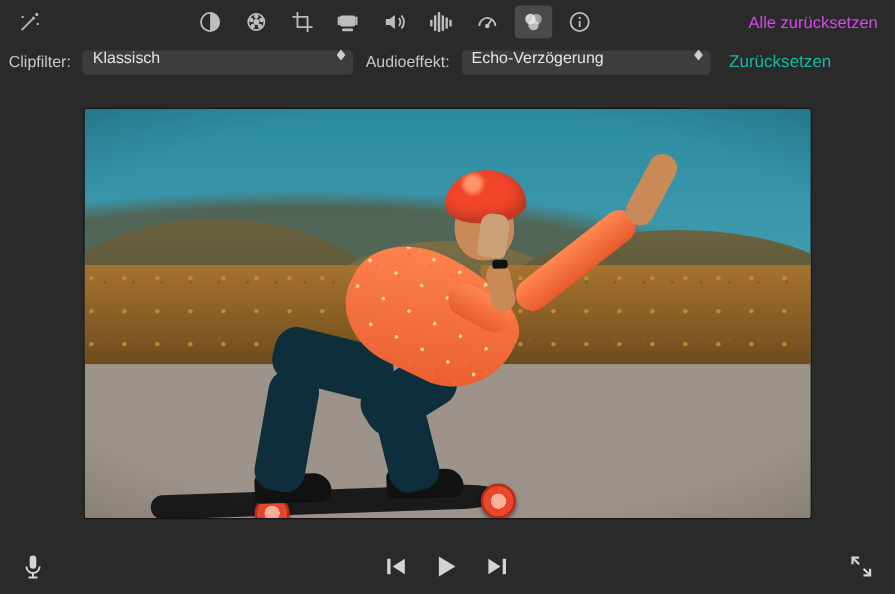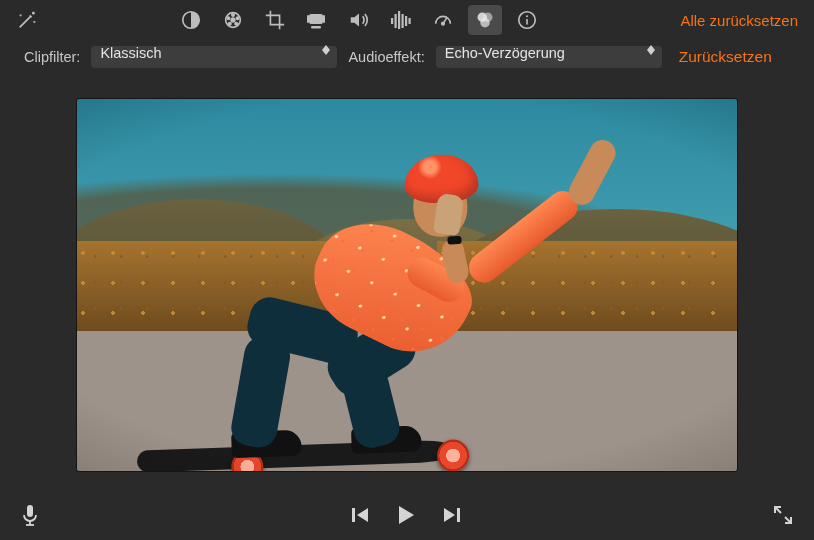--- a/index.html
+++ b/index.html
@@ -33,30 +33,30 @@
     display: flex;
     align-items: center;
     justify-content: center;
     border-radius: 4px;
     color: #bdbdbd;
   }
   .tool-icon svg { display: block; }
   .tool-icon.active { background: #4a4a4a; color: #eaeaea; }
   .reset-all {
     font-size: 15px;
-    color: #f97316;
+    color: #d946ef;
     padding: 0 6px;
     cursor: pointer;
   }
   
   .filter-bar {
     height: 34px;
     display: flex;
     align-items: center;
-    padding: 0 24px;
+    padding: 0 8px;
     gap: 10px;
     font-size: 14.5px;
   }
   .filter-bar .label { color: #c8c8c8; white-space: nowrap; }
   .dropdown {
     background: #3d3d3d;
     border-radius: 5px;
     height: 24px;
     display: flex;
     padding: 0 8px 0 10px;
@@ -69,21 +69,21 @@
   .dropdown .dd-text { flex: 1; overflow: hidden; text-overflow: ellipsis; white-space: nowrap; }
   .dropdown .dd-chevs {
     display: flex;
     flex-direction: column;
     line-height: 0;
     margin-left: 6px;
     color: #cfcfcf;
   }
   .reset-btn {
     font-size: 15.5px;
-    color: #f97316;
+    color: #14b8a6;
     padding: 0 4px 0 6px;
     cursor: pointer;
     white-space: nowrap;
   }
   
   .preview-wrap {
     flex: 1;
     display: flex;
     align-items: center;
     justify-content: center;

